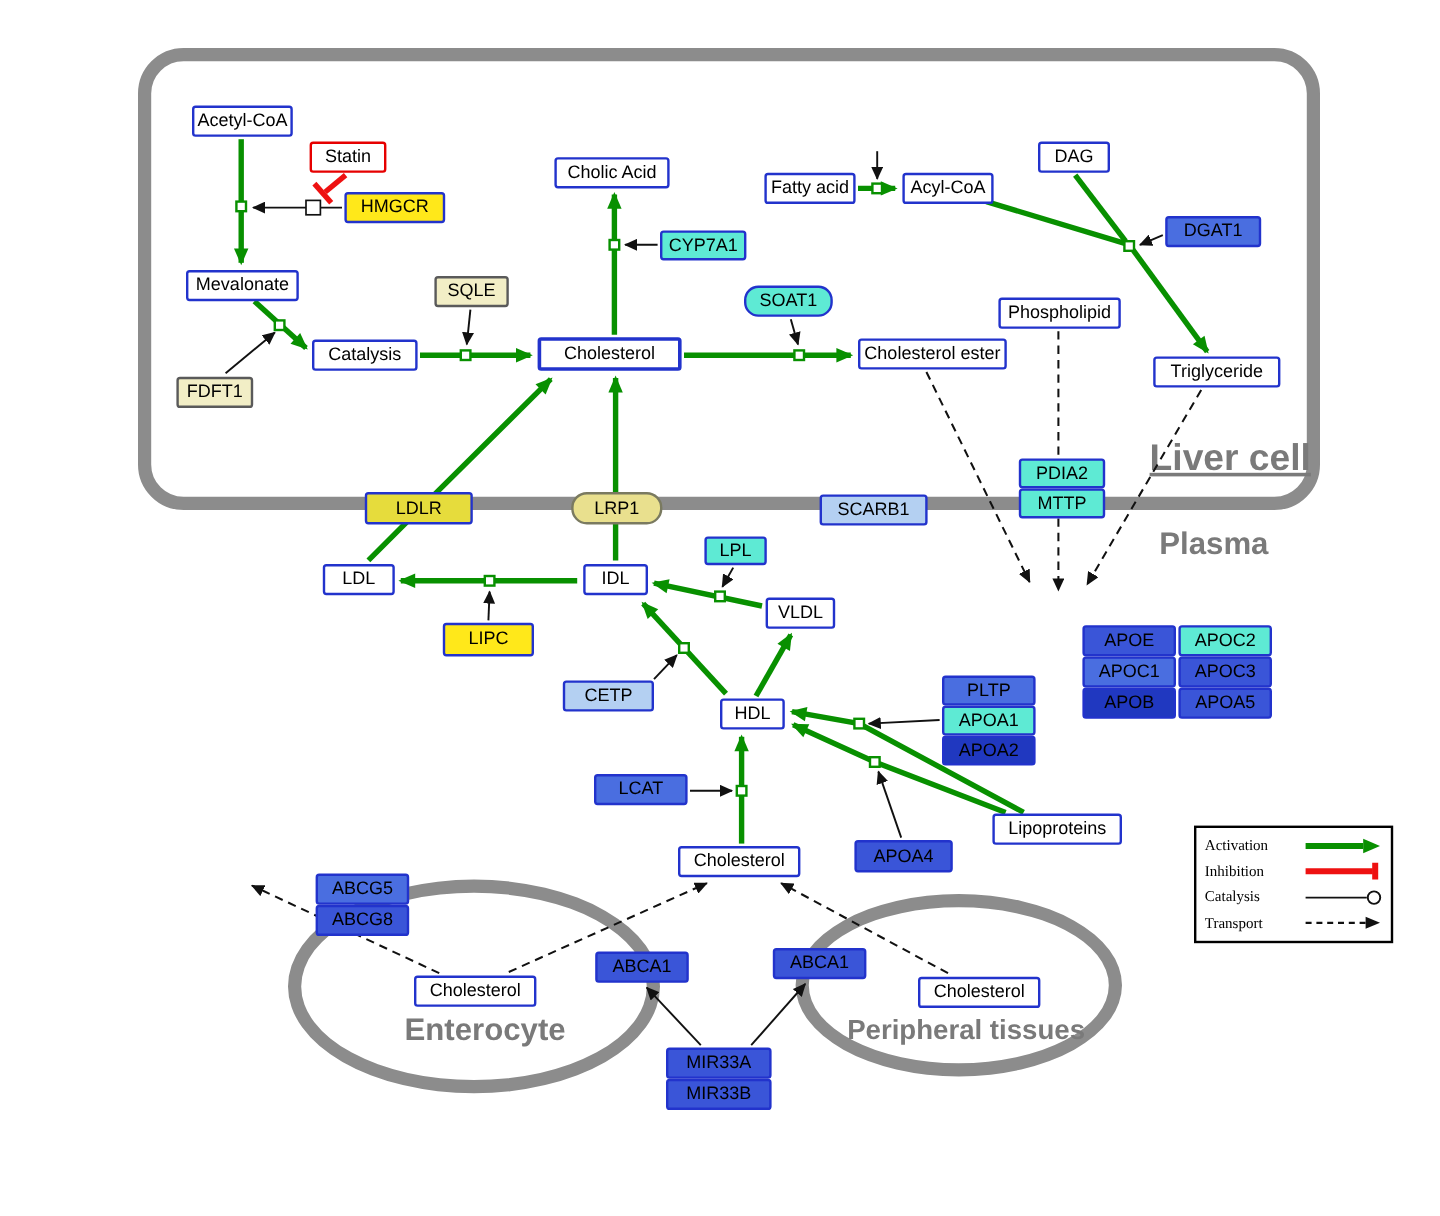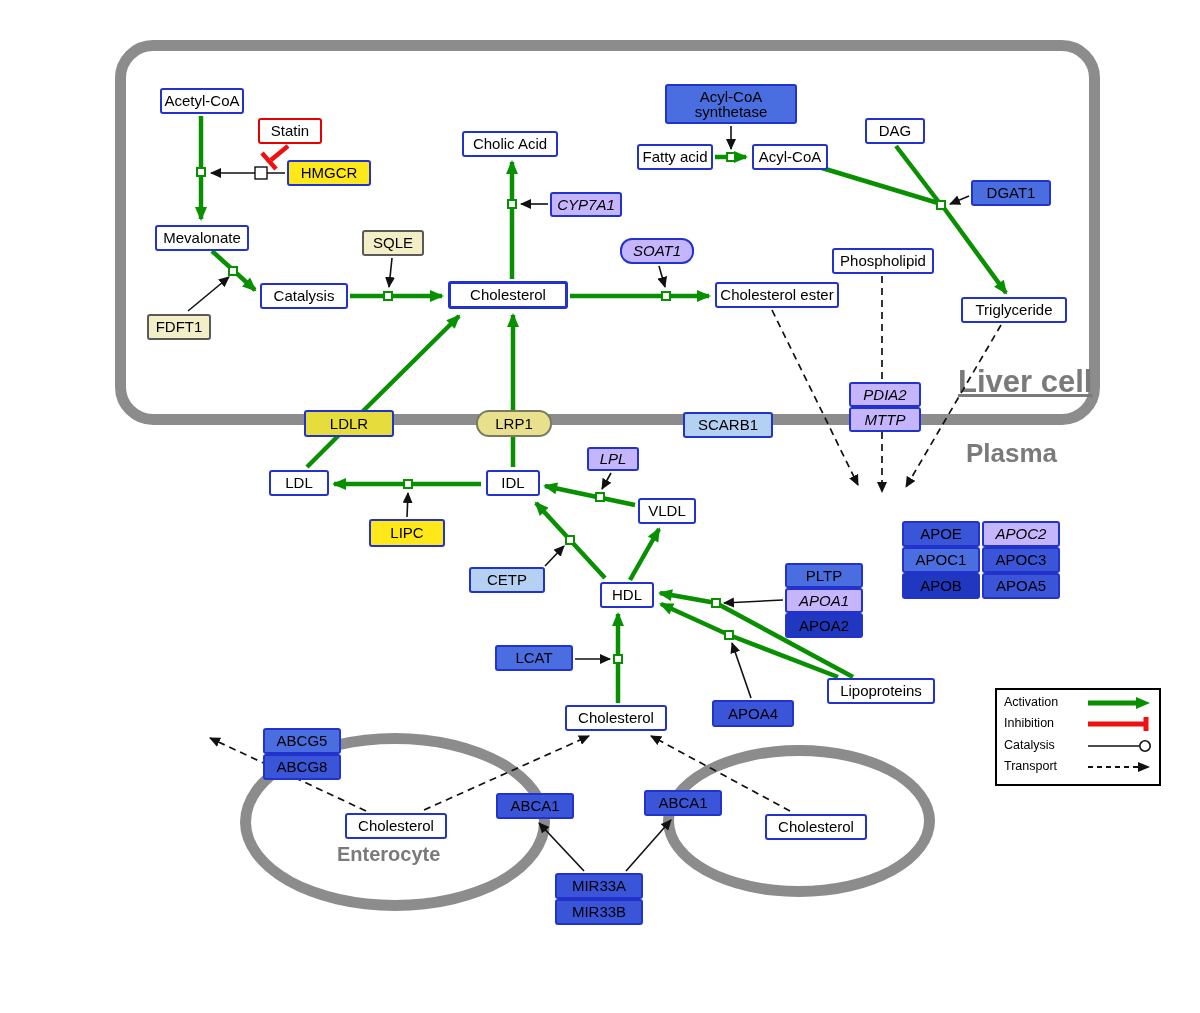--- a/index.html
+++ b/index.html
@@ -14,42 +14,43 @@
   .box{position:absolute;height:26px;display:flex;align-items:center;justify-content:center;
        font-size:15px;color:#000;border:2px solid #2233cc;background:#fff;border-radius:3px;
        box-sizing:border-box;z-index:10;text-align:center;line-height:1.02;padding:0 2px;}
   .thick{border-width:3px;}
   .red-border{border-color:#e60000;}
   .y-bright{background:#ffe81a;}
   .y-mid{background:#e6dc3c;}
   .y-pale{background:#f2eec6;border-color:#5a5a5a;}
   .y-lrp{background:#e9e08e;border-color:#7a7a60;}
   .b1{background:#b4d0f2;}
-  .b2{background:#c4b5fd;font-style:italic;}
+  .b2{background:#5eead4;}
   .b3{background:#4a6ee0;}
   .b4{background:#3a55d8;}
   .b5{background:#2038c0;}
   #legend{position:absolute;left:995px;top:688px;width:166px;height:98px;border:2px solid #000;
           background:#fff;z-index:10;box-sizing:border-box;display:flex;flex-direction:column;
           justify-content:space-evenly;padding:3px 7px;}
-  .legend-row{display:flex;align-items:flex-start;justify-content:space-between;height:20px;}
+  .legend-row{display:flex;align-items:center;justify-content:space-between;height:20px;font-family:Liberation Serif, serif;}
   .legend-row span{font-size:12.5px;color:#000;}
 </style>
 </head>
 <body>
 
 <div id="stage">
 
   <div class="region" id="liver"></div>
   <div class="region" id="enterocyte"></div>
   <div class="region" id="peripheral"></div>
 
   <div class="region-label" style="left:958px;top:364px;font-size:31px;text-decoration:underline;">Liver cell</div>
   <div class="region-label" style="left:966px;top:438px;font-size:26px;">Plasma</div>
-  <div class="region-label" style="left:337px;top:843px;font-size:20px;">Enterocyte</div>
+  <div class="region-label" style="left:337px;top:843px;font-size:26px;">Enterocyte</div>
+  <div class="region-label" style="left:706px;top:845px;font-size:23px;">Peripheral tissues</div>
 
   <svg id="edges" width="1200" height="1013">
     <defs>
       <marker id="ga" markerUnits="userSpaceOnUse" markerWidth="16" markerHeight="14" refX="13" refY="7" orient="auto">
         <path d="M1,1 L15,7 L1,13 z" fill="#089000"></path>
       </marker>
       <marker id="ba" markerUnits="userSpaceOnUse" markerWidth="12" markerHeight="10" refX="10" refY="5" orient="auto">
         <path d="M0,0 L11,5 L0,10 z" fill="#111"></path>
       </marker>
     </defs>
@@ -130,21 +131,20 @@
   <div class="box y-bright" style="left:287px;top:160px;width:84px;">HMGCR</div>
   <div class="box" style="left:155px;top:225px;width:94px;">Mevalonate</div>
   <div class="box y-pale" style="left:362px;top:230px;width:62px;">SQLE</div>
   <div class="box y-pale" style="left:147px;top:314px;width:64px;">FDFT1</div>
   <div class="box" style="left:260px;top:283px;width:88px;">Catalysis</div>
   <div class="box thick" style="left:448px;top:281px;width:120px;height:28px;">Cholesterol</div>
   <div class="box" style="left:462px;top:131px;width:96px;">Cholic Acid</div>
   <div class="box b2" style="left:550px;top:192px;width:72px;height:25px;">CYP7A1</div>
   <div class="box b2" style="left:620px;top:238px;width:74px;border-radius:12px;">SOAT1</div>
   <div class="box" style="left:715px;top:282px;width:124px;">Cholesterol ester</div>
-  <div class="box b3" style="left:665px;top:84px;width:132px;height:40px;">Acyl-CoA synthetase</div>
   <div class="box" style="left:637px;top:144px;width:76px;">Fatty acid</div>
   <div class="box" style="left:752px;top:144px;width:76px;">Acyl-CoA</div>
   <div class="box" style="left:865px;top:118px;width:60px;">DAG</div>
   <div class="box b3" style="left:971px;top:180px;width:80px;">DGAT1</div>
   <div class="box" style="left:832px;top:248px;width:102px;">Phospholipid</div>
   <div class="box" style="left:961px;top:297px;width:106px;">Triglyceride</div>
   <div class="box b2" style="left:849px;top:382px;width:72px;height:25px;">PDIA2</div>
   <div class="box b2" style="left:849px;top:407px;width:72px;height:25px;">MTTP</div>
 
   <div class="box y-mid" style="left:304px;top:410px;width:90px;height:27px;">LDLR</div>

